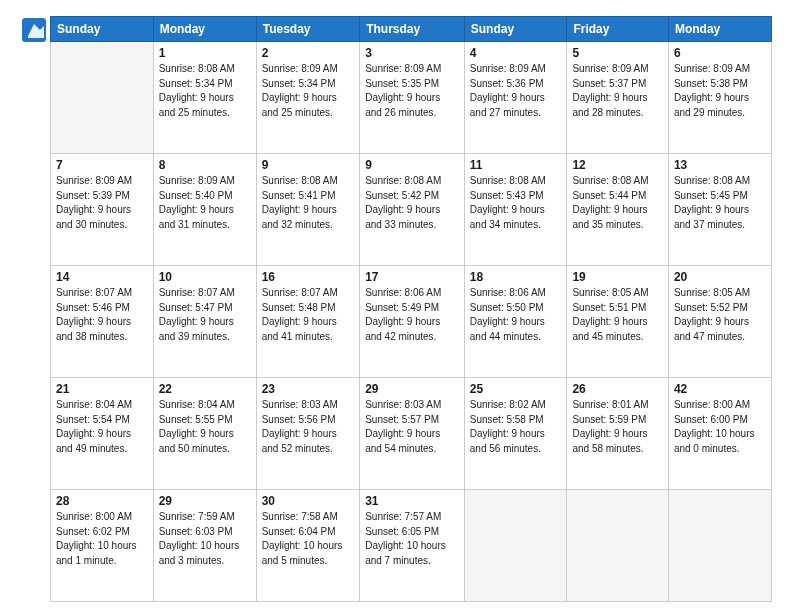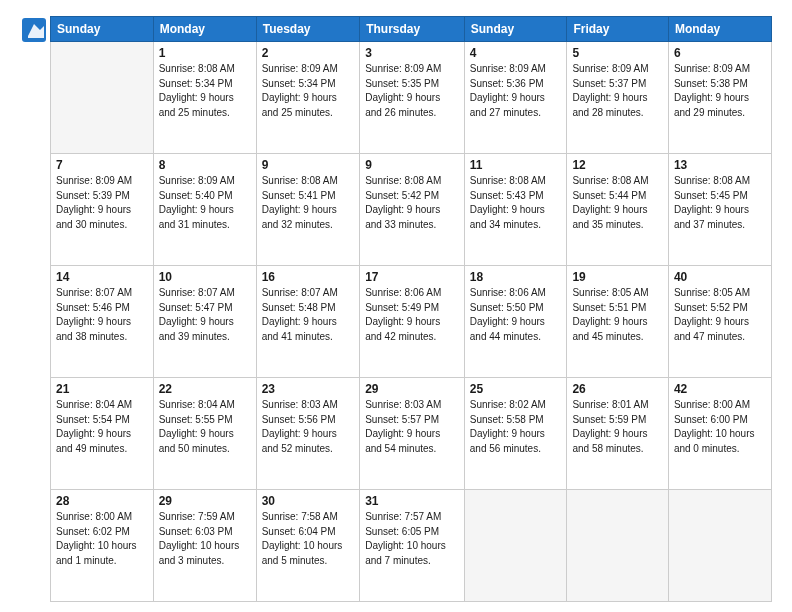--- a/index.html
+++ b/index.html
@@ -197,21 +197,21 @@
           </td>
           <td>
             <div class="day-number">18</div>
             <div class="day-info">Sunrise: 8:06 AM<br>Sunset: 5:50 PM<br>Daylight: 9 hours<br>and 44 minutes.</div>
           </td>
           <td>
             <div class="day-number">19</div>
             <div class="day-info">Sunrise: 8:05 AM<br>Sunset: 5:51 PM<br>Daylight: 9 hours<br>and 45 minutes.</div>
           </td>
           <td>
-            <div class="day-number">40</div>
+            <div class="day-number">20</div>
             <div class="day-info">Sunrise: 8:05 AM<br>Sunset: 5:52 PM<br>Daylight: 9 hours<br>and 47 minutes.</div>
           </td>
         </tr>
         <tr>
           <td>
             <div class="day-number">21</div>
             <div class="day-info">Sunrise: 8:04 AM<br>Sunset: 5:54 PM<br>Daylight: 9 hours<br>and 49 minutes.</div>
           </td>
           <td>
             <div class="day-number">22</div>

